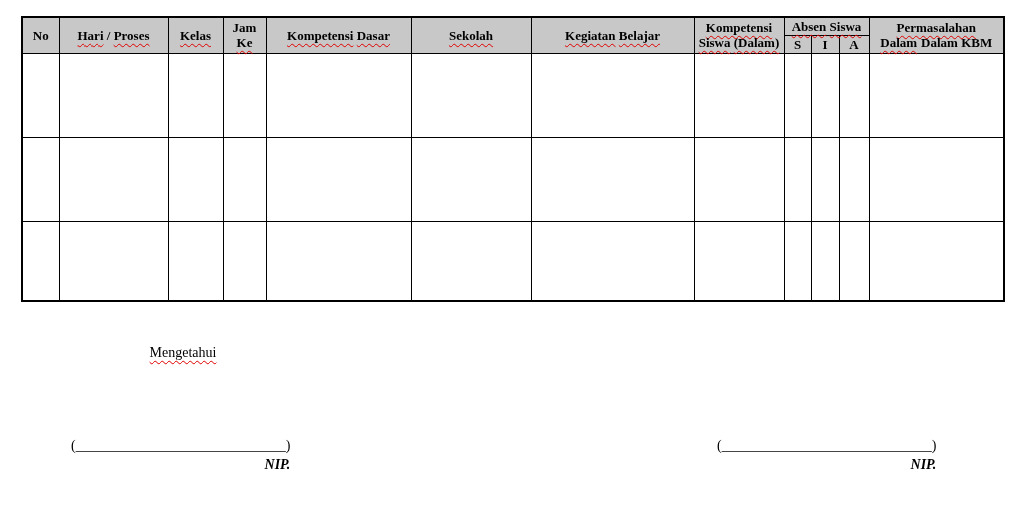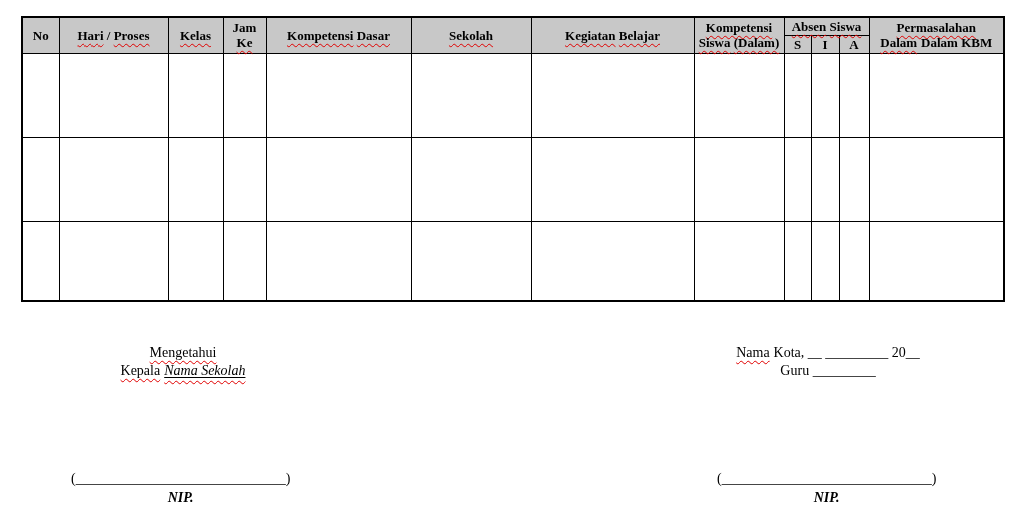--- a/index.html
+++ b/index.html
@@ -69,21 +69,21 @@
   .foot-left {
     position:absolute; left:88px; top:344px; width:190px;
     text-align:center; font-size:14px; line-height:18px;
   }
   .foot-right {
     position:absolute; left:733px; top:344px; width:190px;
     text-align:center; font-size:14px; line-height:18px;
   }
 
   .sig {
-    position:absolute; top:469px; font-size:14px; line-height:19px; text-align:center;
+    position:absolute; top:436px; font-size:14px; line-height:19px; text-align:right;
   }
   .sig-left  { left:71px; }
   .sig-right { left:717px; }
   .sig-line  { letter-spacing:0; white-space:pre; }
   .nip { font-weight:bold;font-style:italic; }
 </style>
 </head>
 <body>
 
 <div class="page">
@@ -196,33 +196,22 @@
         <td></td>
           <td></td>
       </tr>
     </tbody>
   </table>
 
   <div class="foot-left">
     <div>
       <span class="sq">Mengetahui</span>
     </div>
-    <div>
-      <span class="sq">Kepala</span><span class="gap"></span><span class="sq-low"><span class="school-name">Nama Sekolah</span></span>
-    </div>
   </div>
 
-  <div class="foot-right">
-    <div>
-      <span class="sq">Nama</span><span class="gap"></span><span>Kota, __ _________ 20__</span>
-    </div>
-    <div>
-      <span>Guru _________</span>
-    </div>
-  </div>
 
   <div class="sig sig-left">
     <div class="sig-line">(______________________________)</div>
     <div class="nip">NIP.</div>
   </div>
 
   <div class="sig sig-right">
     <div class="sig-line">(______________________________)</div>
     <div class="nip">NIP.</div>
   </div>

